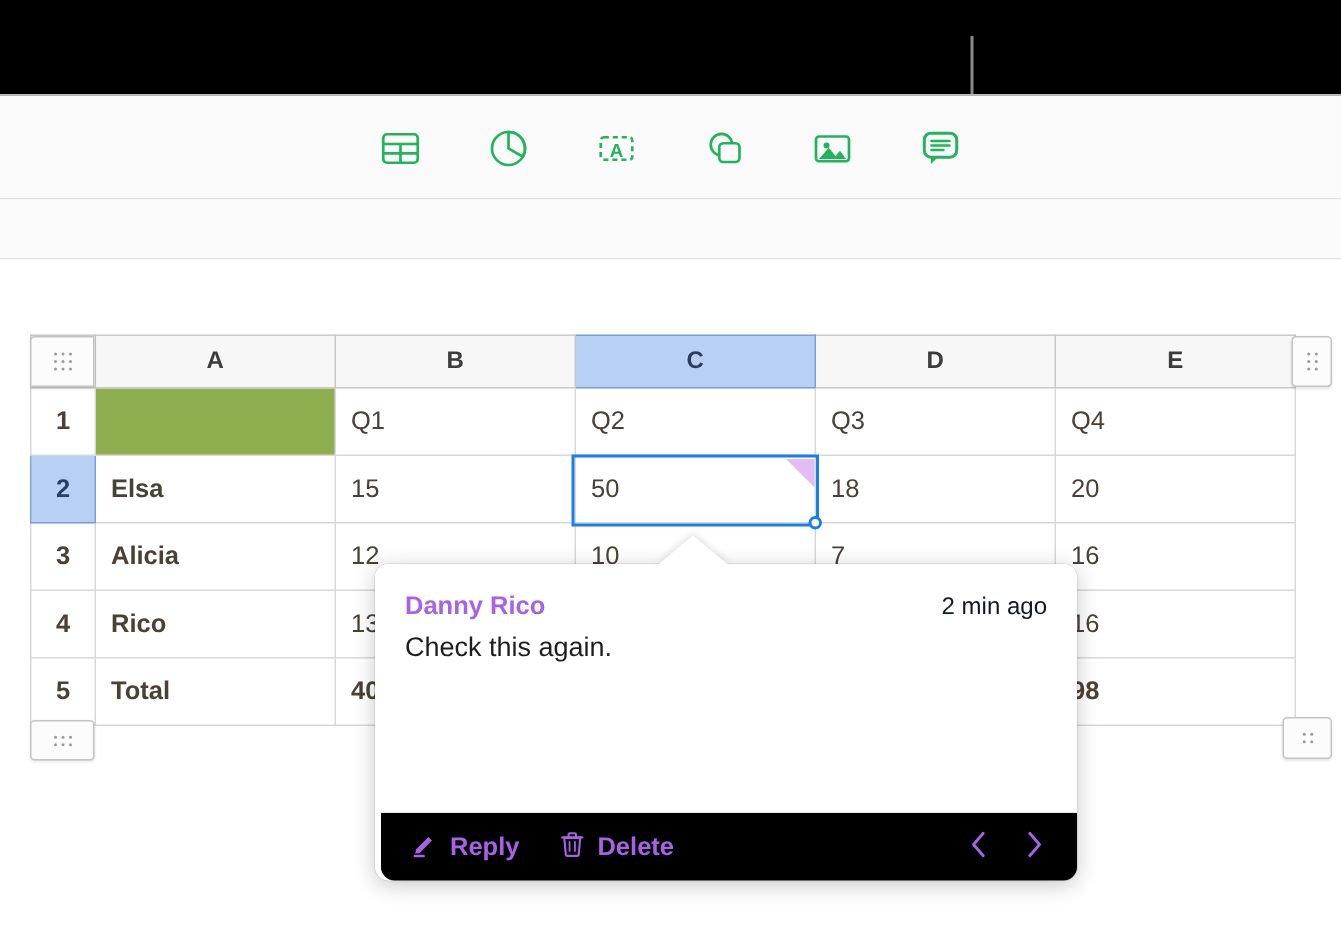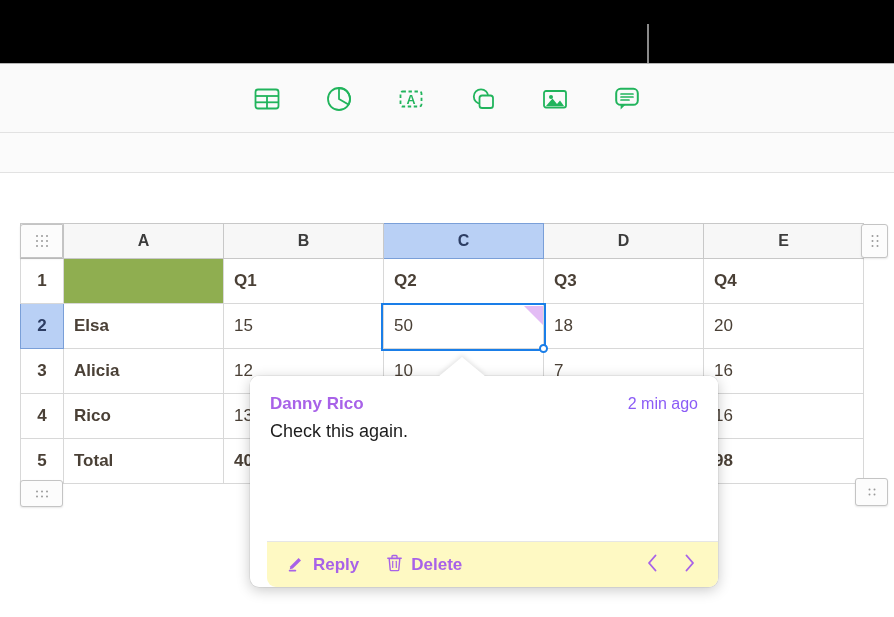--- a/index.html
+++ b/index.html
@@ -95,21 +95,21 @@
     color:#3c3c3c;
     padding:0;
   }
   td.rowhead.sel{
     background:#b9d0f5;color:#2c3d63;border:1px solid #7a9fd8;
   }
   
   td.hdr{
     background:#8FAE50;
     color:#ffffff;
-    font-weight:bold;
+    font-weight:normal;
     font-size:17px;
     text-align:left;
     border:1px solid #8FAE50;
     border-right:1px solid #ffffff;
     height:38px;
   }
   td.hdr.first{background:#8FAE50;}
   td.num{text-align:left;font-weight:normal;}
   td.name{text-align:left;font-weight:bold;color:#4a4036;}
   td.total{font-weight:bold;}
@@ -170,28 +170,28 @@
   #popover-arrow{
     position:absolute;left:188px;top:-19px;width:0;height:0;
     border-left:24px solid transparent;
     border-right:24px solid transparent;
     border-bottom:20px solid #ffffff;
     filter:drop-shadow(0 -2px 2px rgba(0,0,0,.10));
   }
   #popover-body{position:absolute;left:0;top:0;right:0;bottom:46px;padding:18px 20px 0 20px;box-sizing:border-box;background:#fff;border-radius:9px 9px 0 0;}
   #comment-head{display:flex;align-items:baseline;justify-content:space-between;}
   #comment-author{color:#a862e8;font-weight:bold;font-size:17px;}
-  #comment-time{color:#8b5cf6;font-size:16px;}
+  #comment-time{color:#0f172a;font-size:16px;}
   #comment-text{margin-top:6px;color:#1d1d1d;font-size:18px;line-height:1.3;}
   #popover-footer{
-    position:absolute;left:17px;right:0;bottom:0;height:46px;
+    position:absolute;left:4px;right:0;bottom:0;height:46px;
     border-top:1px solid #e6e6e6;
     display:flex;align-items:center;
     padding:0 20px;box-sizing:border-box;
-    background:#fef9c3;border-radius:0 0 9px 9px;
+    background:#000000;border-radius:0 0 9px 9px;
   }
   .pop-action{
     display:flex;align-items:center;gap:7px;
     color:#a862e8;font-size:17px;font-weight:bold;
     cursor:pointer;margin-right:26px;background:none;border:0;padding:0;
     font-family:"Liberation Sans",sans-serif;
   }
   #popover-nav{margin-left:auto;display:flex;align-items:center;gap:20px;}
   .nav-btn{background:none;border:0;padding:0;cursor:pointer;display:flex;align-items:center;}
 </style>

